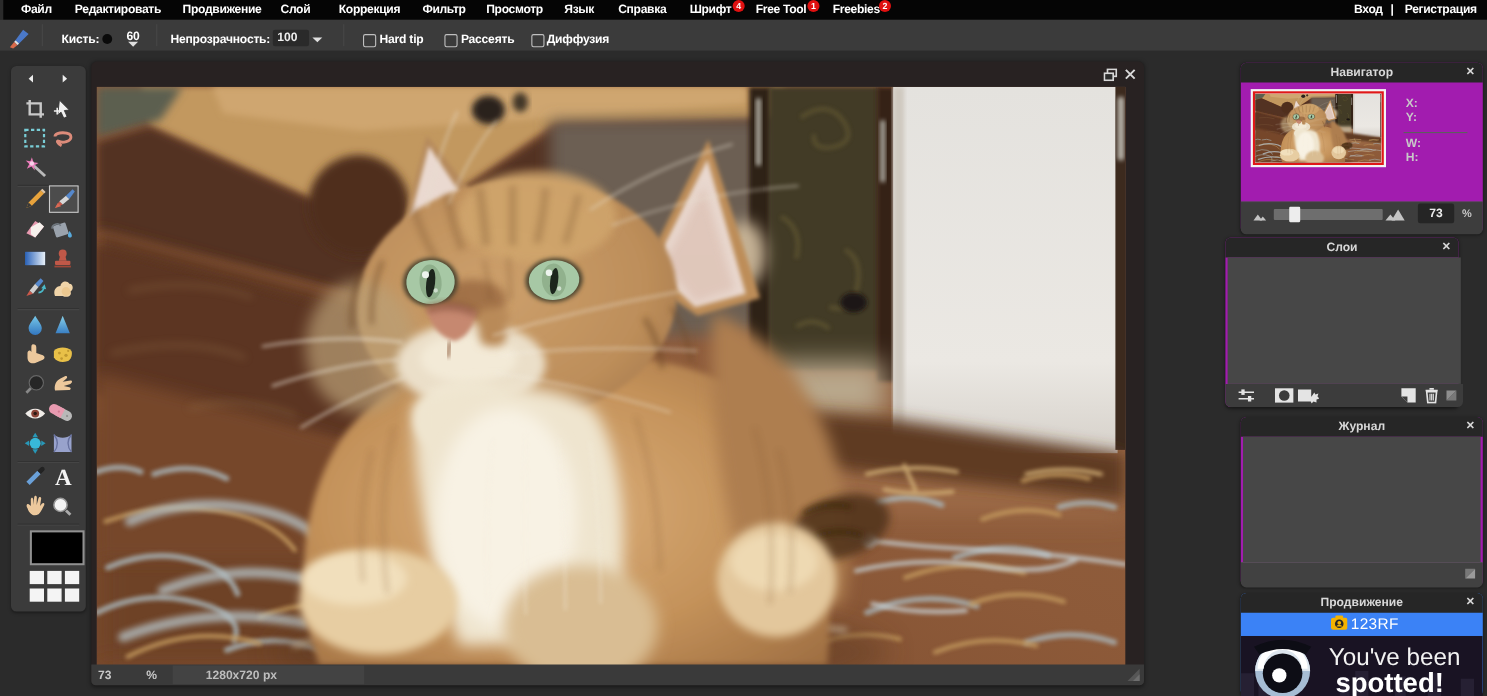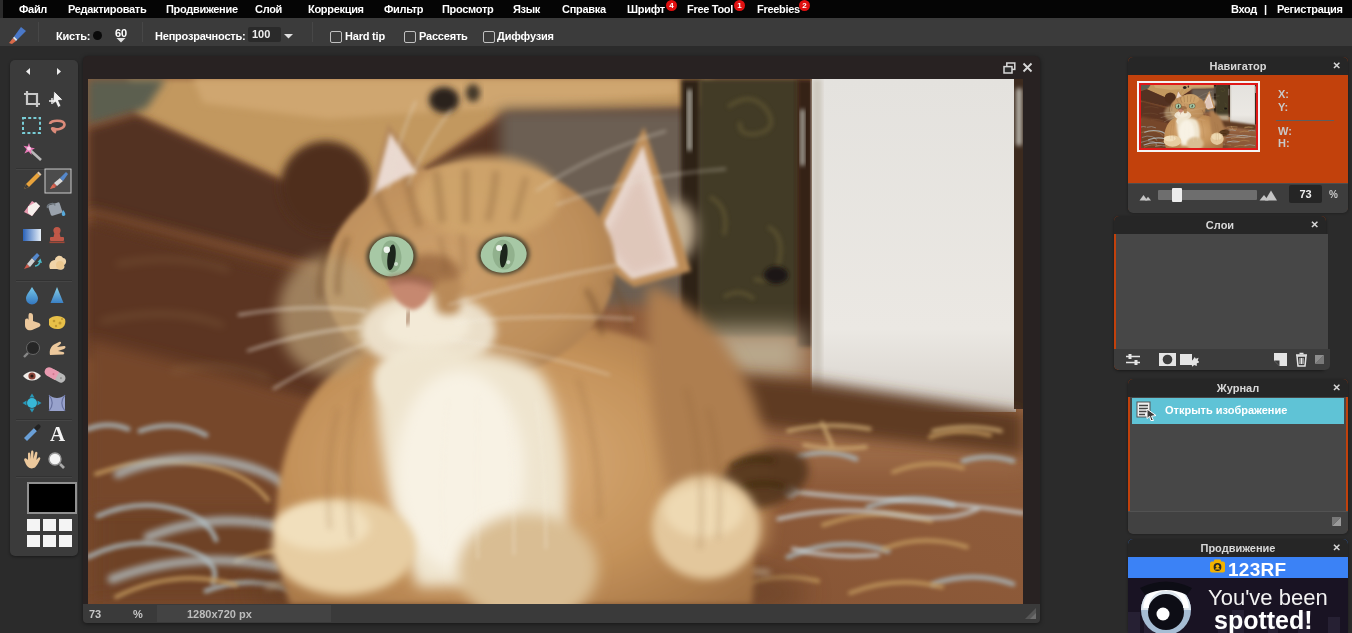--- a/index.html
+++ b/index.html
@@ -12,21 +12,21 @@
 .vsep{position:absolute;top:4px;width:1px;height:20px;background:#474747}
 .chk{position:absolute;top:13px;width:10px;height:10px;background:#3b3b3b;border:1px solid #c0c0c0;border-radius:2px}
 
 #tools{left:10px;top:60px;width:68px;height:496px;background:#3b3b3b;border-radius:5px;box-shadow:0 1px 3px rgba(0,0,0,.4)}
 
 #cwin{left:83px;top:56px;width:957px;height:567px;background:#282222;border-radius:5px 5px 4px 4px;box-shadow:0 1px 4px rgba(0,0,0,.5)}
 #ctitle{position:absolute;left:0;top:0;width:100%;height:22px;box-sizing:border-box;padding-right:30px;background:#2d2d2d;border-radius:5px 5px 0 0;color:#e4e4e4;font-size:12px;font-weight:bold;text-align:center;line-height:23px;letter-spacing:-.2px}
 #cstatus{position:absolute;left:0;bottom:0;width:100%;height:19px;background:#3a3a3a;border-radius:0 0 4px 4px;color:#c8c8c8;font-size:11px;font-weight:bold}
 #photo{position:absolute;left:5px;top:23px;width:935px;height:526px;overflow:hidden;background:#8a5a3c}
 
-.panel{position:absolute;background:#c2410c;border-radius:5px;box-shadow:0 1px 3px rgba(0,0,0,.45)}
+.panel{position:absolute;background:#a21caf;border-radius:5px;box-shadow:0 1px 3px rgba(0,0,0,.45)}
 .phead{position:absolute;left:0;top:0;width:100%;height:18px;background:#262626;border-radius:5px 5px 0 0;color:#d8d8d8;font-size:11px;font-weight:bold;text-align:center;line-height:18px}
 .px{position:absolute;right:7px;top:4px;color:#d8d8d8;font-size:10px;font-weight:bold;line-height:10px}
 #nav{left:1128px;top:57px;width:220px;height:155px}
 #layers{left:1114px;top:216px;width:212px;height:154px}
 #journal{left:1128px;top:379px;width:220px;height:154px}
 #promo{left:1128px;top:539px;width:220px;height:94px;background:#3b82f6}
 .cyan{background:#5fc3d6}
 .nlab{position:absolute;color:#c8c8c8;font-size:11px;font-weight:bold;left:150px}
 </style></head>
 <body>
@@ -583,45 +583,37 @@
     </svg>
  <svg class="abs" style="left:200px;top:138px" width="11" height="11">
       <path d="M1 10 L10 1 L10 10 Z" fill="#787878"></path>
       <path d="M1 10 L10 1 L1 1 Z" fill="#8e8e8e"></path>
     </svg>
 </div>
 
 <div id="journal" class="panel">
  <div class="phead">Журнал<span class="px">✕</span></div>
  <div class="abs" style="left:2px;top:18px;width:216px;height:114px;background:#474747"></div>
- <div class="cyan abs" style="left:4px;top:19px;width:212px;height:26px">
-  <svg class="abs" style="left:4px;top:3px" width="22" height="20">
-    <rect x="1" y="1" width="13" height="15" fill="#f0f0f0" stroke="#555" stroke-width="1"></rect>
-    <path d="M3 4.5 h9 M3 7.5 h9 M3 10.5 h9 M3 13.5 h6" stroke="#444" stroke-width="1.3"></path>
-    <path d="M11 8 L20 14.5 L15.5 15.2 L17.5 19.5 L14.8 19.5 L13.6 15.4 L11 17.5 Z" fill="#3a3a3a" stroke="#fff" stroke-width="1"></path>
-  </svg>
-  <span class="abs" style="left:33px;top:6px;color:#fff;font-size:11px;font-weight:bold">Открыть изображение</span>
- </div>
  <div class="abs" style="left:0;top:132px;width:220px;height:22px;background:#414141;border-top:1px solid #525252;border-radius:0 0 5px 5px"></div>
  <svg class="abs" style="left:203px;top:137px" width="11" height="11">
       <path d="M1 10 L10 1 L10 10 Z" fill="#9a9a9a"></path>
       <path d="M1 10 L10 1 L1 1 Z" fill="#787878"></path>
     </svg>
 </div>
 
 <div id="promo" class="panel">
  <div class="phead" style="background:#262626">Продвижение<span class="px">✕</span></div>
  <svg class="abs" style="left:82px;top:20px" width="15" height="14">
       <rect x="0" y="2.5" width="15" height="11" rx="2" fill="#f3b200"></rect>
       <rect x="4" y="0.5" width="7" height="4" rx="1" fill="#f3b200"></rect>
       <circle cx="7.5" cy="8" r="3.9" fill="#262626"></circle>
       <circle cx="7.5" cy="7.2" r="1.7" fill="#f3b200"></circle>
       <path d="M4.6 10.6 a3.3 3.3 0 0 1 5.8 0 Z" fill="#f3b200"></path>
     </svg>
- <span class="abs" style="left:100px;top:20px;color:#fff;font-size:19px;font-weight:bold;letter-spacing:.3px">123RF</span>
+ <span class="abs" style="left:100px;top:20px;color:#fff;font-size:14px;font-weight:normal;letter-spacing:.3px">123RF</span>
  <div class="abs" style="left:0;top:39px;width:220px;height:55px;overflow:hidden">
    <svg width="220" height="55">
      <rect width="220" height="55" fill="#191323"></rect>
      <g fill="#262033">
           <rect x="0" y="34" width="12" height="21"></rect>
           <rect x="16" y="40" width="10" height="15"></rect>
           <rect x="90" y="38" width="9" height="17"></rect>
           <rect x="104" y="32" width="12" height="23"></rect>
           <rect x="140" y="37" width="10" height="18"></rect>
           <rect x="170" y="34" width="12" height="21"></rect>

